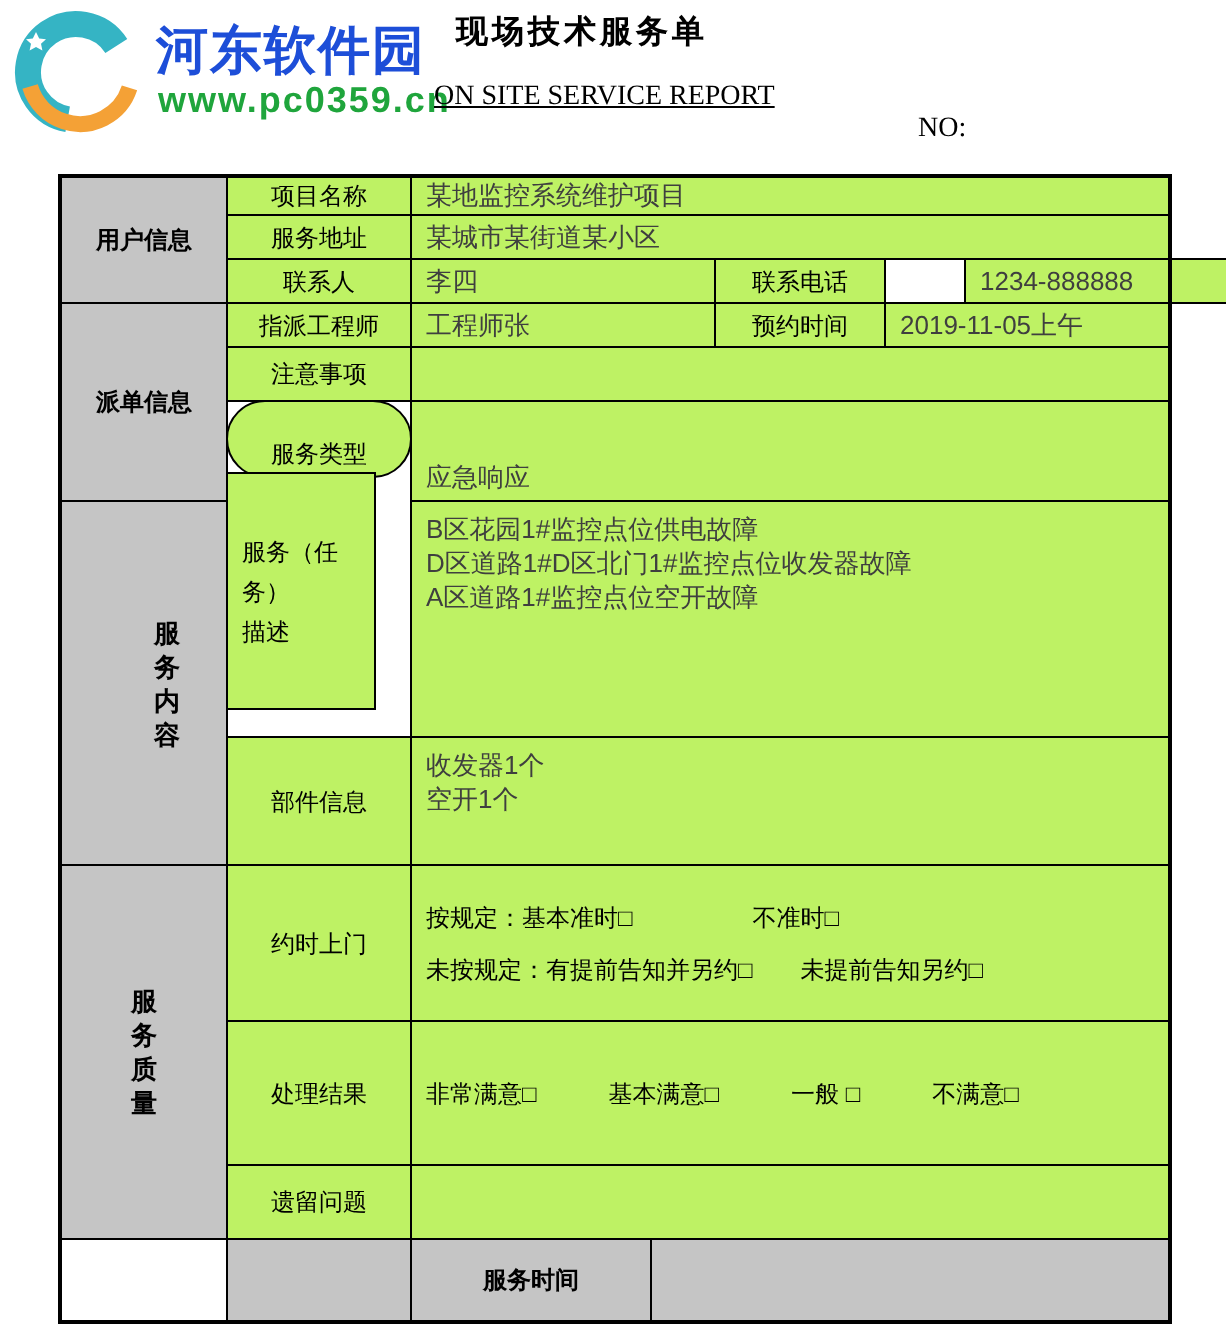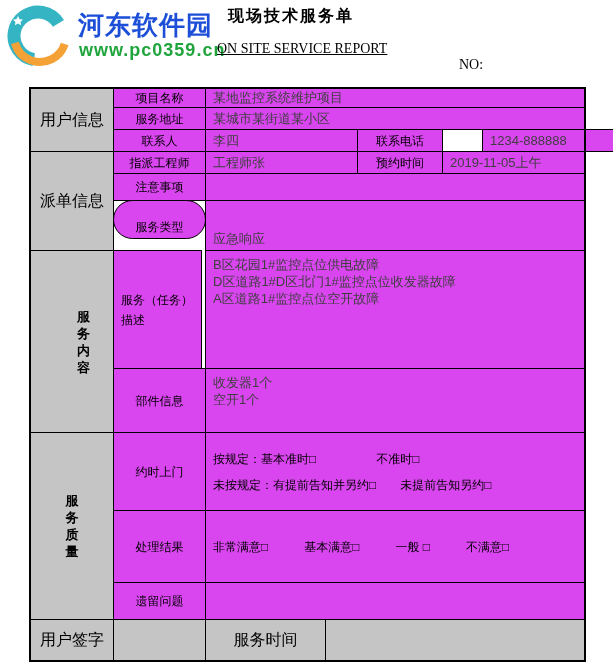--- a/index.html
+++ b/index.html
@@ -17,23 +17,23 @@
   .doc-title{position:absolute;left:228px;top:6px;font-size:16px;font-weight:bold;
     font-family:"Liberation Serif","DejaVu Serif",serif;letter-spacing:2px;}
   .doc-subtitle{position:absolute;left:217px;top:41px;font-size:14px;
     font-family:"Liberation Serif","DejaVu Serif",serif;text-decoration:underline;}
   .doc-no{position:absolute;left:459px;top:57px;font-size:14px;
     font-family:"Liberation Serif","DejaVu Serif",serif;}
   
   .tbl{position:absolute;left:30px;top:88px;width:555px;height:573px;}
   .cell{position:absolute;border:1px solid #000;box-sizing:border-box;
     display:flex;align-items:center;justify-content:center;
-    font-size:12px;line-height:16px;background:#d946ef;}
+    font-size:12px;line-height:16px;background:#bef264;}
   .gray{background:#c5c5c5;}
-  .bold{font-weight:normal;font-size:16px;}
+  .bold{font-weight:bold;font-size:12px;}
   .left{justify-content:flex-start;padding-left:7px;}
   .vtop{align-items:flex-start;padding-top:5px;}
   .vbottom{align-items:flex-end;padding-bottom:3px;}
   .pre{white-space:pre-wrap;}
   .value{color:#3f3f3f;font-size:13px;}
   .wide-lines{line-height:26px;}
   .desc-lines{line-height:17px;}
   .vlabel{width:16px;text-align:center;word-break:break-all;
     font-weight:bold;font-size:13px;line-height:17px;}
   .outer-frame{position:absolute;left:-1px;top:-1px;width:557px;height:575px;
@@ -63,21 +63,20 @@
   <div class="tbl">
 
     <div class="cell gray bold" style="left:0;top:0;width:84px;height:64px;">用户信息</div>
     <div class="cell gray bold" style="left:0;top:63px;width:84px;height:100px;">派单信息</div>
     <div class="cell gray" style="left:0;top:162px;width:84px;height:183px;padding-left:23px;">
       <div class="vlabel">服务内容</div>
     </div>
     <div class="cell gray" style="left:0;top:344px;width:84px;height:188px;">
       <div class="vlabel">服务质量</div>
     </div>
-    <div class="cell gray bold" style="left:0;top:531px;width:84px;height:42px;">用户签字</div>
 
     <div class="cell" style="left:83px;top:0;width:93px;height:20px;">项目名称</div>
     <div class="cell left value" style="left:175px;top:0;width:380px;height:20px;">某地监控系统维护项目</div>
 
     <div class="cell" style="left:83px;top:19px;width:93px;height:23px;">服务地址</div>
     <div class="cell left value" style="left:175px;top:19px;width:380px;height:23px;">某城市某街道某小区</div>
 
     <div class="cell" style="left:83px;top:41px;width:93px;height:23px;">联系人</div>
     <div class="cell left value" style="left:175px;top:41px;width:153px;height:23px;">李四</div>
     <div class="cell" style="left:327px;top:41px;width:86px;height:23px;">联系电话</div>
@@ -87,21 +86,21 @@
     <div class="cell left value" style="left:175px;top:63px;width:153px;height:23px;">工程师张</div>
     <div class="cell" style="left:327px;top:63px;width:86px;height:23px;">预约时间</div>
     <div class="cell left value" style="left:412px;top:63px;width:143px;height:23px;">2019-11-05上午</div>
 
     <div class="cell" style="left:83px;top:85px;width:93px;height:28px;">注意事项</div>
     <div class="cell left value" style="left:175px;top:85px;width:380px;height:28px;"></div>
 
     <div class="cell vbottom" style="left:83px;top:112px;width:93px;height:39px;border-radius:22px;">服务类型</div>
     <div class="cell left value vbottom" style="left:175px;top:112px;width:380px;height:51px;">应急响应</div>
 
-    <div class="cell left pre" style="left:83px;top:162px;width:89px;height:119px;line-height:20px;">服务（任务）
+    <div class="cell left pre" style="left:83px;top:148px;width:75px;height:119px;line-height:20px;">服务（任务）
 描述</div>
     <div class="cell left value vtop pre desc-lines" style="left:175px;top:162px;width:380px;height:119px;">B区花园1#监控点位供电故障
 D区道路1#D区北门1#监控点位收发器故障
 A区道路1#监控点位空开故障</div>
 
     <div class="cell" style="left:83px;top:280px;width:93px;height:65px;">部件信息</div>
     <div class="cell left value vtop pre desc-lines" style="left:175px;top:280px;width:380px;height:65px;">收发器1个
 空开1个</div>
 
     <div class="cell" style="left:83px;top:344px;width:93px;height:79px;">约时上门</div>

